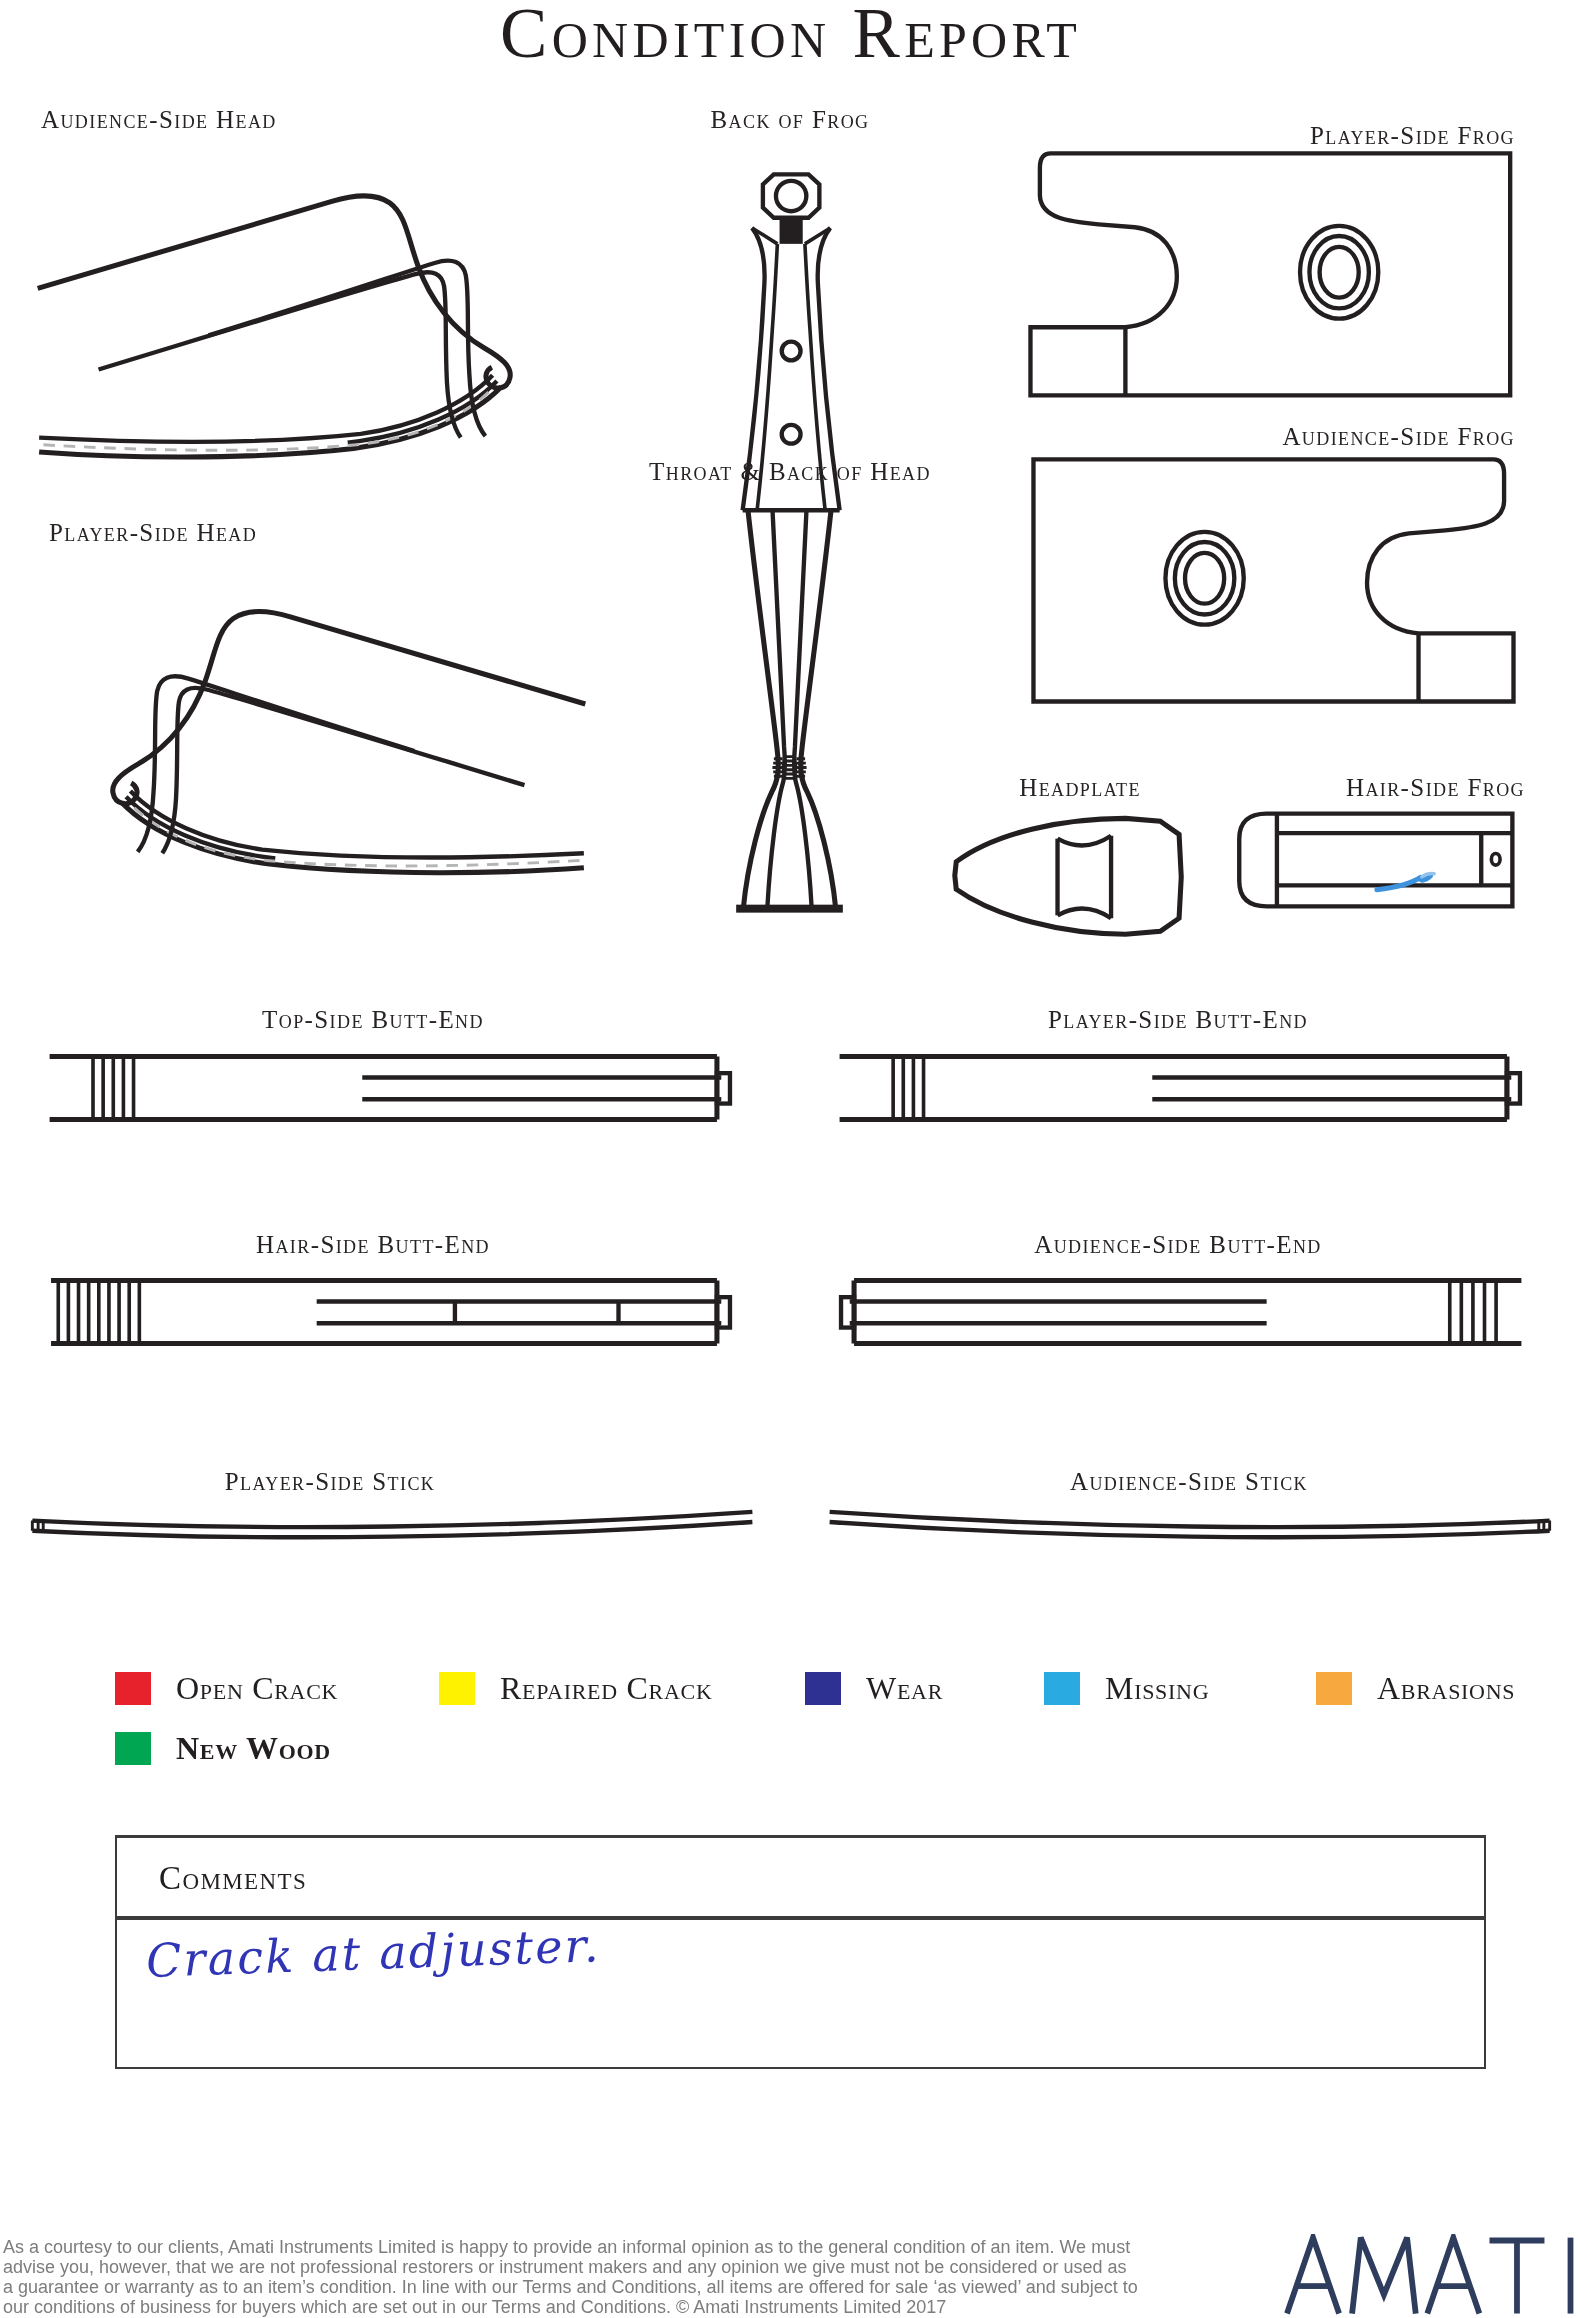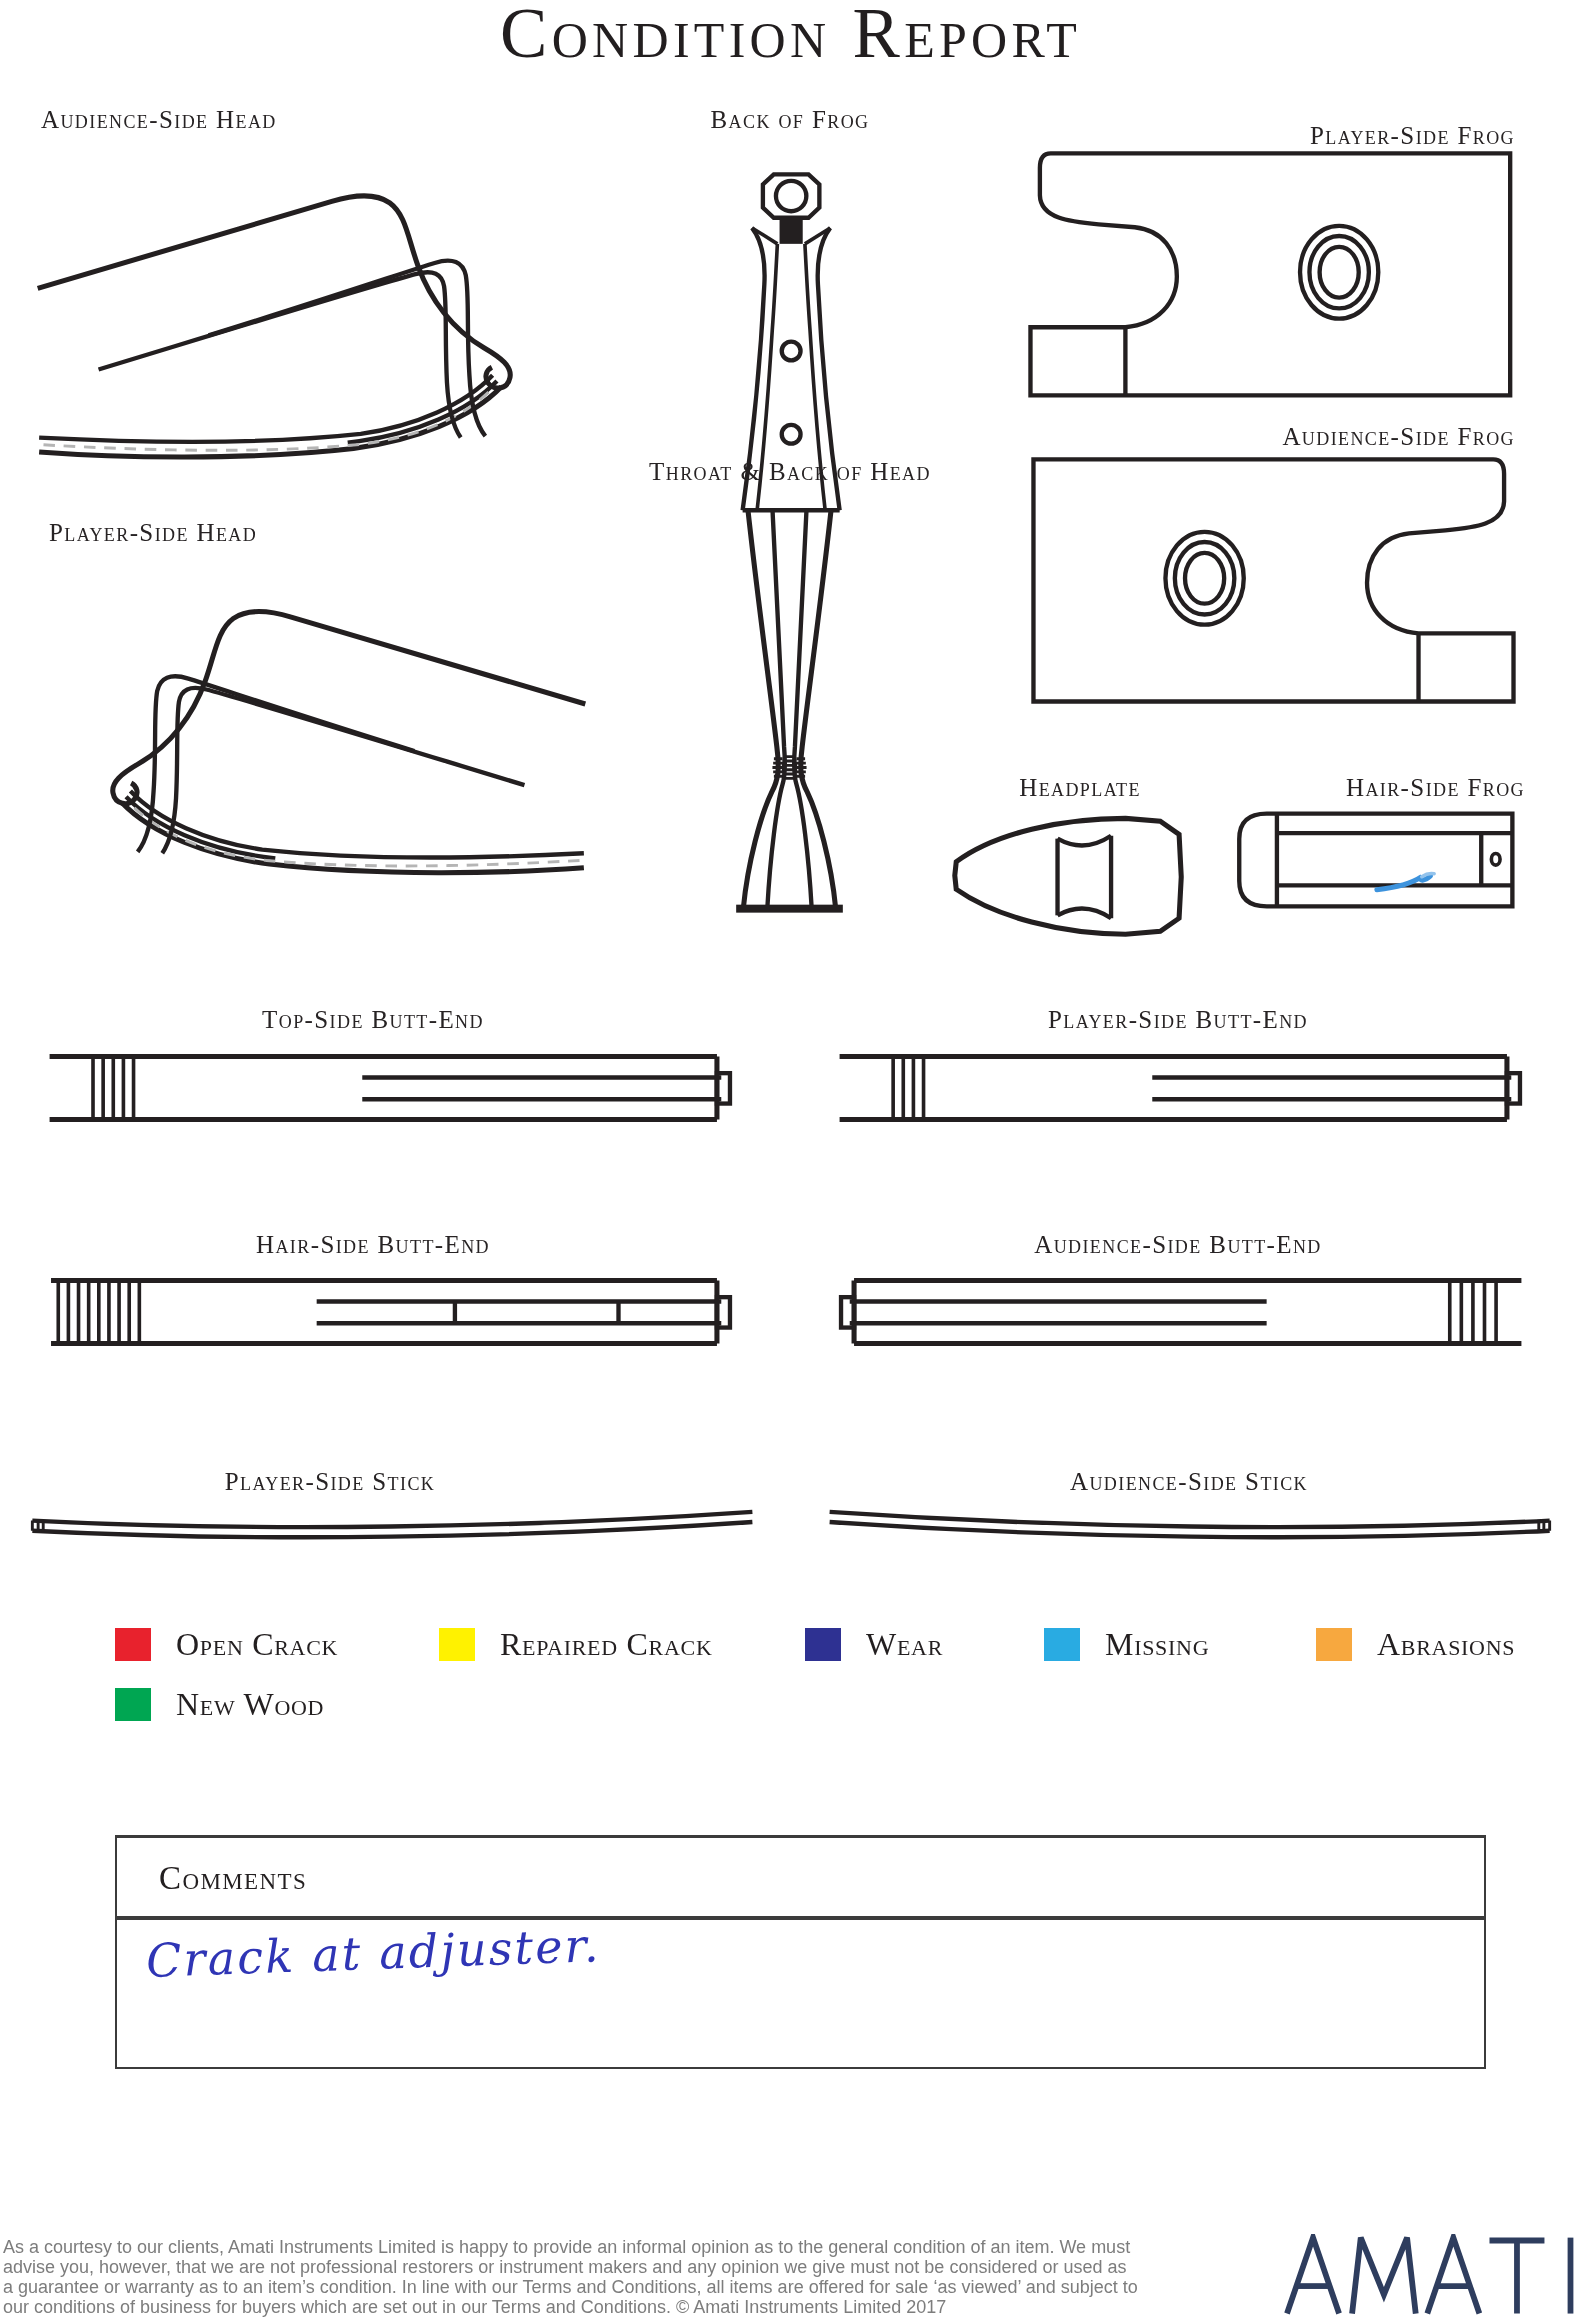--- a/index.html
+++ b/index.html
@@ -10,21 +10,21 @@
   .dlabel{position:absolute;font-variant:small-caps;font-size:25px;letter-spacing:1.4px;
           color:#272324;white-space:nowrap;}
   .center{text-align:center;}
   .diag{position:absolute;}
   .diag svg{position:absolute;left:0;top:0;overflow:visible;}
   .ln{fill:none;stroke:#231f20;}
   .fillink{fill:#231f20;stroke:none;}
   .dash{fill:none;stroke:#b5b5b5;stroke-width:4;stroke-dasharray:16 12;}
   .missing{fill:none;stroke:var(--missing-mark,#3d93dd);}
   .missing2{fill:none;stroke:#93c3ec;}
-  .leg{position:absolute;display:flex;align-items:center;}
+  .leg{position:absolute;display:flex;align-items:center;margin-top:44px;}
   .sw{width:36px;height:33px;margin-right:25px;flex:0 0 auto;}
   .leg span{font-variant:small-caps;font-size:32px;letter-spacing:0.7px;white-space:nowrap;}
   .cbox{position:absolute;left:115px;top:1835px;width:1371px;height:234px;
         border:2.2px solid #3b3b3b;border-top-width:3.6px;box-sizing:border-box;}
   .chead{height:78px;border-bottom:4.3px solid #3b3b3b;position:relative;}
   .chead span{position:absolute;left:42px;top:22px;font-variant:small-caps;
               font-size:33px;letter-spacing:1.4px;}
   .note{position:absolute;left:29px;top:88px;font-family:"DejaVu Serif",serif;
         font-style:italic;font-size:46px;color:var(--handwriting-blue,#2f35b5);
         transform:rotate(-2deg);letter-spacing:2.2px;white-space:nowrap;}
@@ -220,21 +220,21 @@
   <span>Wear</span>
 </div>
 <div class="leg" style="left:1044px;top:1626px;">
   <div class="sw" style="background-color: rgb(41, 171, 226);"></div>
   <span>Missing</span>
 </div>
 <div class="leg" style="left:1316px;top:1626px;">
   <div class="sw" style="background-color: rgb(247, 168, 63);"></div>
   <span>Abrasions</span>
 </div>
-<div class="leg" style="left:115px;top:1686px;">
+<div class="leg" style="left:115px;top:1686px;font-weight:bold;">
   <div class="sw" style="background-color: rgb(0, 166, 82);"></div>
   <span>New Wood</span>
 </div>
 
 <div class="cbox">
   <div class="chead">
     <span>Comments</span>
   </div>
   <div class="note">Crack at adjuster.</div>
 </div>

